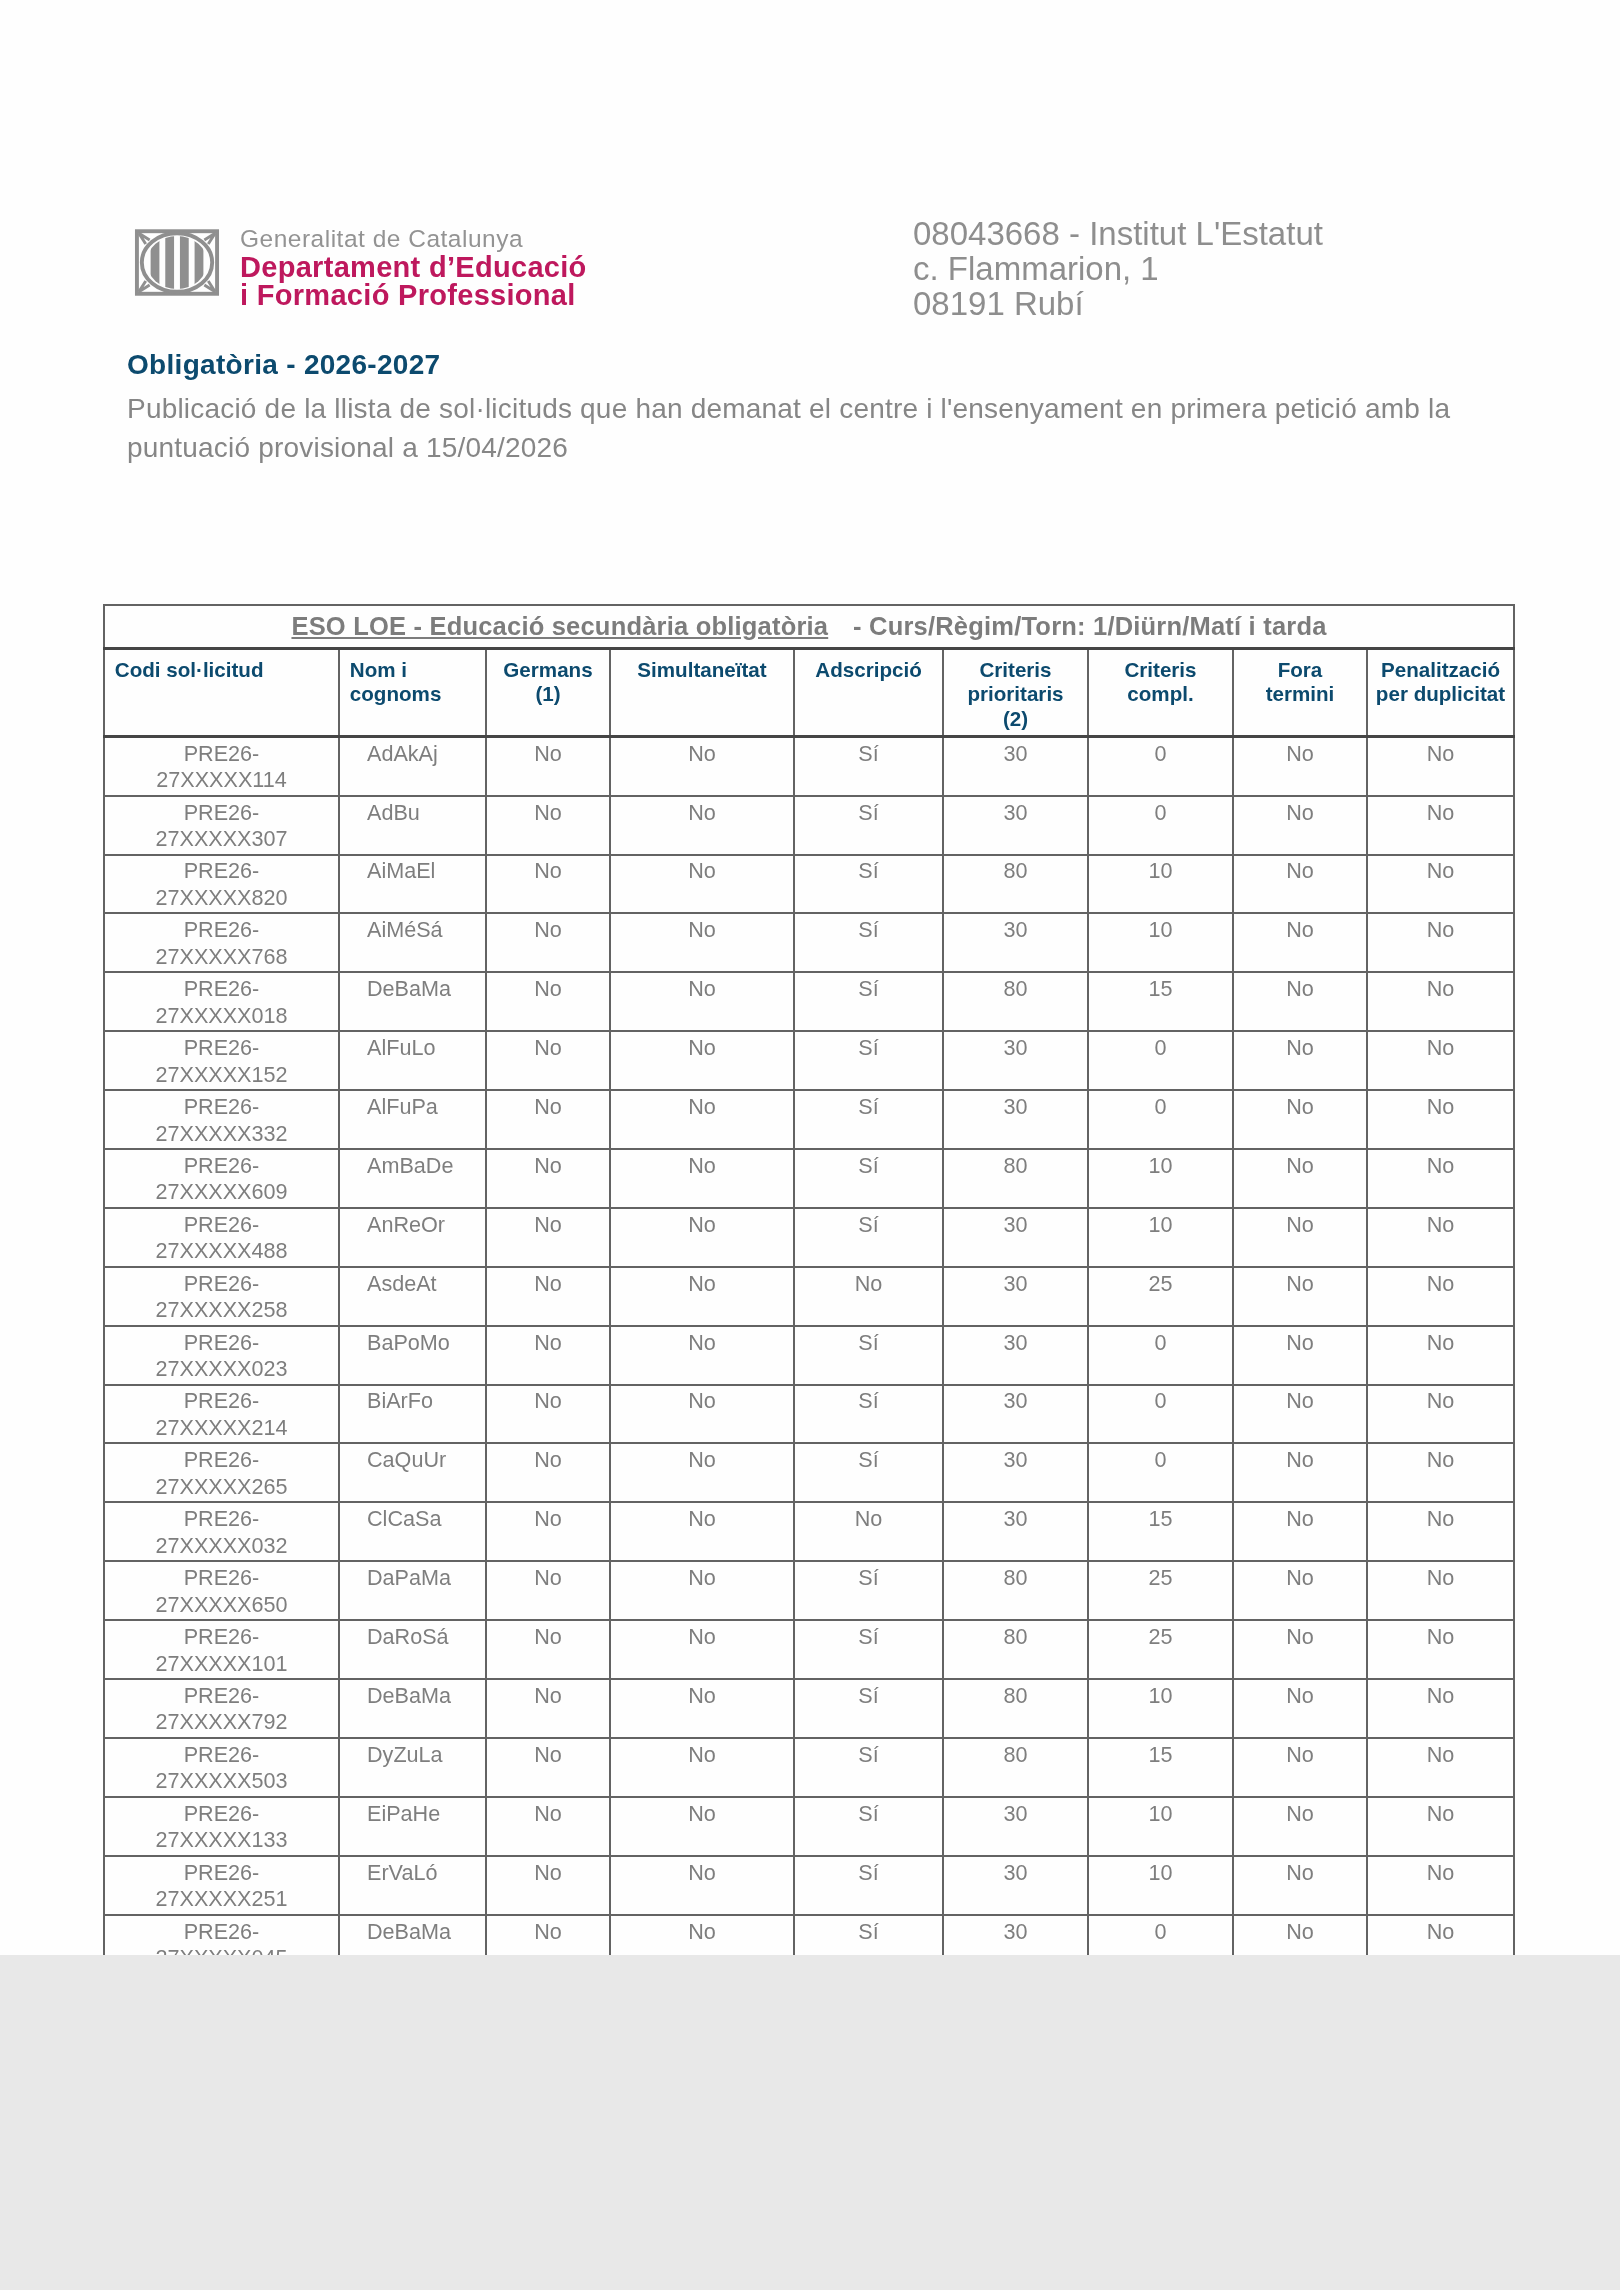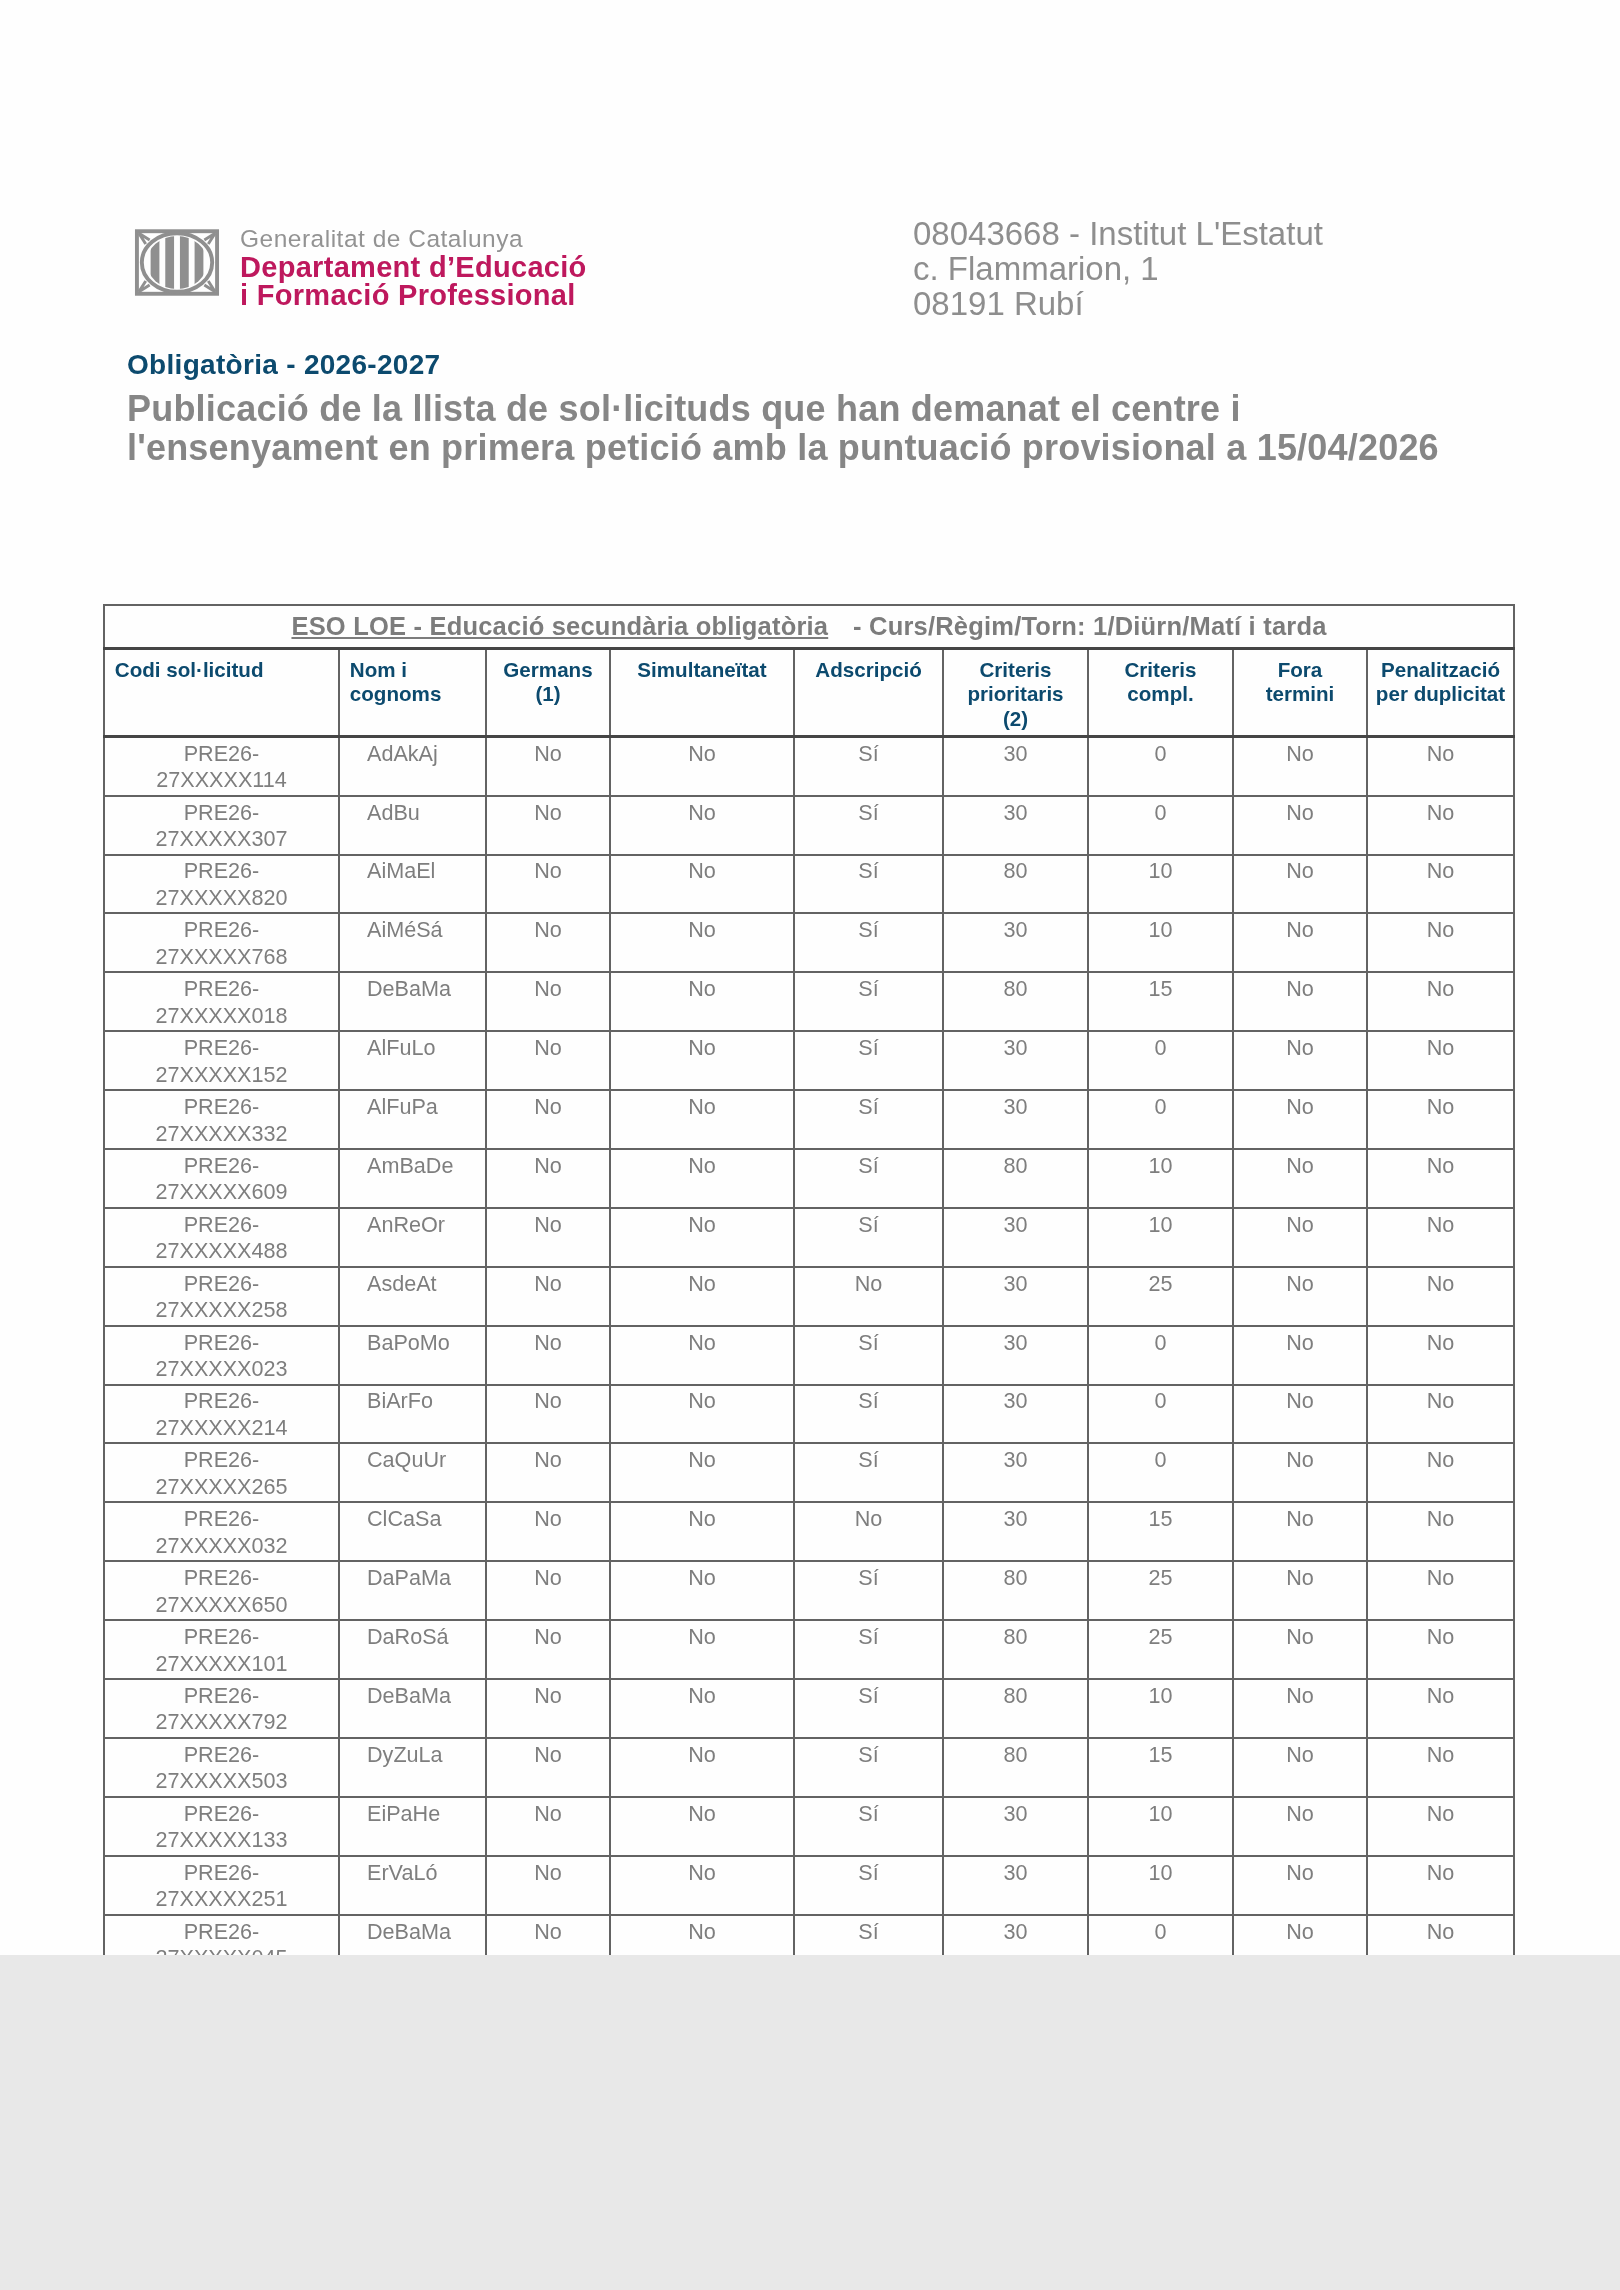--- a/index.html
+++ b/index.html
@@ -18,21 +18,21 @@
   .letterhead{position:absolute;left:0;top:0;width:100%;height:0;}
   .logo{position:absolute;left:134px;top:228px;width:86px;height:69px;}
   .org{position:absolute;left:240px;top:225px;line-height:28px;}
   .org-line1{font-size:24.5px;color:#939393;letter-spacing:0.5px;}
   .org-line2,.org-line3{font-size:29px;font-weight:bold;color:#be185d;letter-spacing:0.3px;}
   .center-info{position:absolute;left:869px;top:216px;font-size:33px;line-height:35px;color:#8e8e8e;margin-left:44px;}
 
   
   .doc-title{position:absolute;left:127px;top:349px;width:1348px;}
   .doc-title .t1{font-size:28px;font-weight:bold;color:#0c4a6e;margin-bottom:7.8px;letter-spacing:0.3px;}
-  .doc-title .t2{font-size:36px;font-weight:bold;color:#868686;line-height:39px;letter-spacing:0.2px;}
+  .doc-title .t2{font-size:28px;font-weight:normal;color:#868686;line-height:39px;letter-spacing:0.2px;}
 
   
   table.apps{
     position:absolute;left:103px;top:576px;width:1411px;
     border-collapse:collapse;table-layout:fixed;
     font-size:21.6px;color:#7e7e7e;margin-top:28px;
   }
   table.apps, table.apps th, table.apps td{border:2px solid #636363;}
   tr.caption-row th{
     height:39px;border-bottom:3.9px solid #454545;

